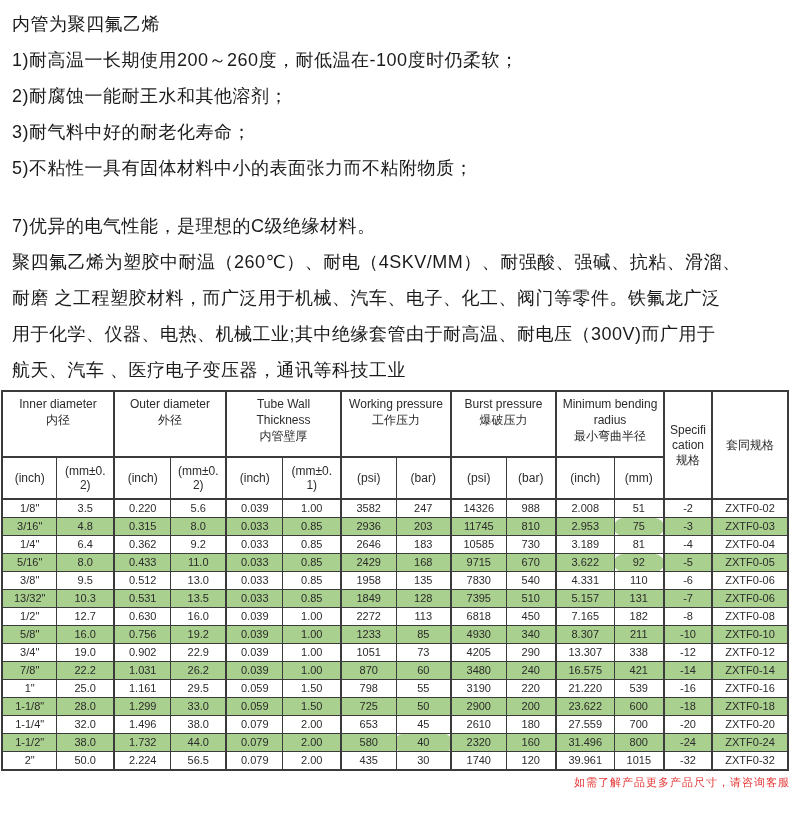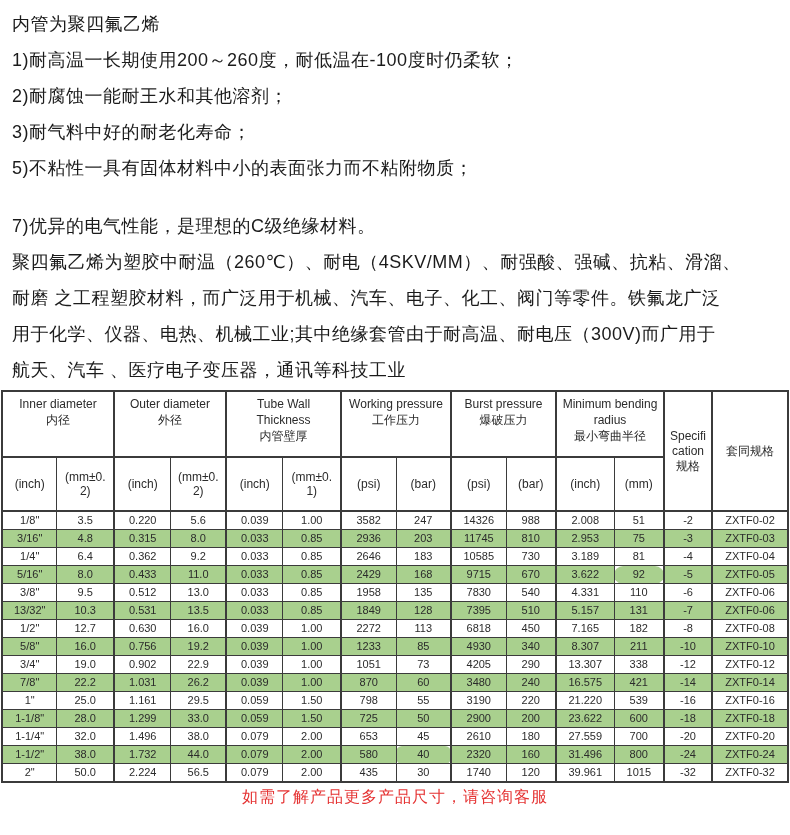--- a/index.html
+++ b/index.html
@@ -18,31 +18,31 @@
   .spec th,.spec td{
     border:1px solid #3b3b3b;text-align:center;font-weight:normal;
     color:#2b2b2b;padding:0;overflow:hidden;
   }
   .spec th.group{
     height:60px;vertical-align:top;font-size:12px;line-height:16px;
     padding:4px 5px 0 5px;border-bottom-width:2px;
   }
   .spec tr.subrow th{
     height:36px;font-size:12px;line-height:14px;vertical-align:middle;
-    word-break:break-all;padding:8px 4px;border-bottom-width:2px;
+    word-break:break-all;padding:2px 4px;border-bottom-width:2px;
   }
   .spec th.span2{
     font-size:12px;line-height:15px;vertical-align:middle;
     padding:0 3px;border-bottom-width:2px;
   }
   .spec th.brk{word-break:break-all;}
   .spec td{height:17px;font-size:11px;line-height:17px;}
   .gb{border-left-width:2px !important;}
   .spec tr.green td{background:#a9d08e;}
-  .footer{margin-top:4px;text-align:center;font-size:16px;letter-spacing:1px;}
+  .footer{margin-top:4px;text-align:right;font-size:11px;letter-spacing:1px;}
 </style>
 </head>
 <body>
 
 <div class="intro">
     <div class="intro-line">内管为聚四氟乙烯</div>
     <div class="intro-line">1)耐高温一长期使用200～260度，耐低温在-100度时仍柔软；</div>
     <div class="intro-line">2)耐腐蚀一能耐王水和其他溶剂；</div>
     <div class="intro-line">3)耐气料中好的耐老化寿命；</div>
     <div class="intro-line">5)不粘性一具有固体材料中小的表面张力而不粘附物质；</div>
@@ -142,21 +142,21 @@
         <td style="background: rgb(169, 208, 142);">4.8</td>
         <td class="gb" style="background: rgb(169, 208, 142);">0.315</td>
         <td style="background: rgb(169, 208, 142);">8.0</td>
         <td class="gb" style="background: rgb(169, 208, 142);">0.033</td>
         <td style="background: rgb(169, 208, 142);">0.85</td>
         <td class="gb" style="background: rgb(169, 208, 142);">2936</td>
         <td style="background: rgb(169, 208, 142);">203</td>
         <td class="gb" style="background: rgb(169, 208, 142);">11745</td>
         <td style="background: rgb(169, 208, 142);">810</td>
         <td class="gb" style="background: rgb(169, 208, 142);">2.953</td>
-        <td style="background: rgb(169, 208, 142);">75</td>
+        <td style="background: rgb(169, 208, 142); border-radius: 9px;">75</td>
         <td class="gb" style="background: rgb(169, 208, 142);">-3</td>
         <td class="gb" style="background: rgb(169, 208, 142);">ZXTF0-03</td>
       </tr>
       <tr>
         <td>1/4"</td>
         <td>6.4</td>
         <td class="gb">0.362</td>
         <td>9.2</td>
         <td class="gb">0.033</td>
         <td>0.85</td>

